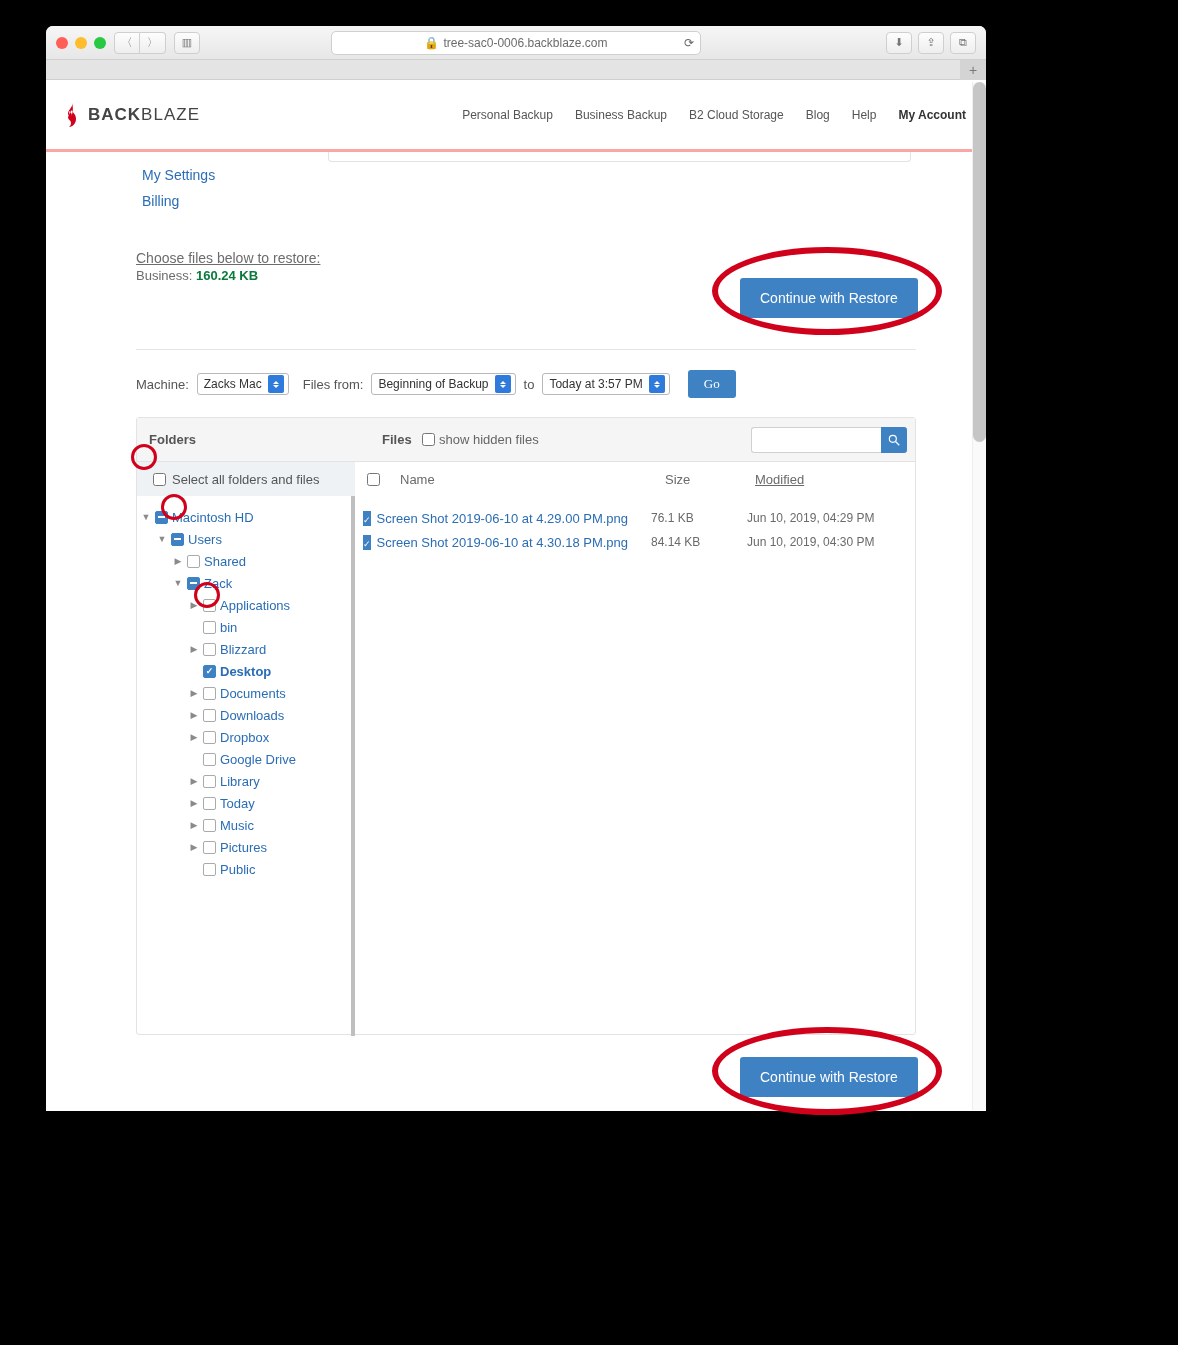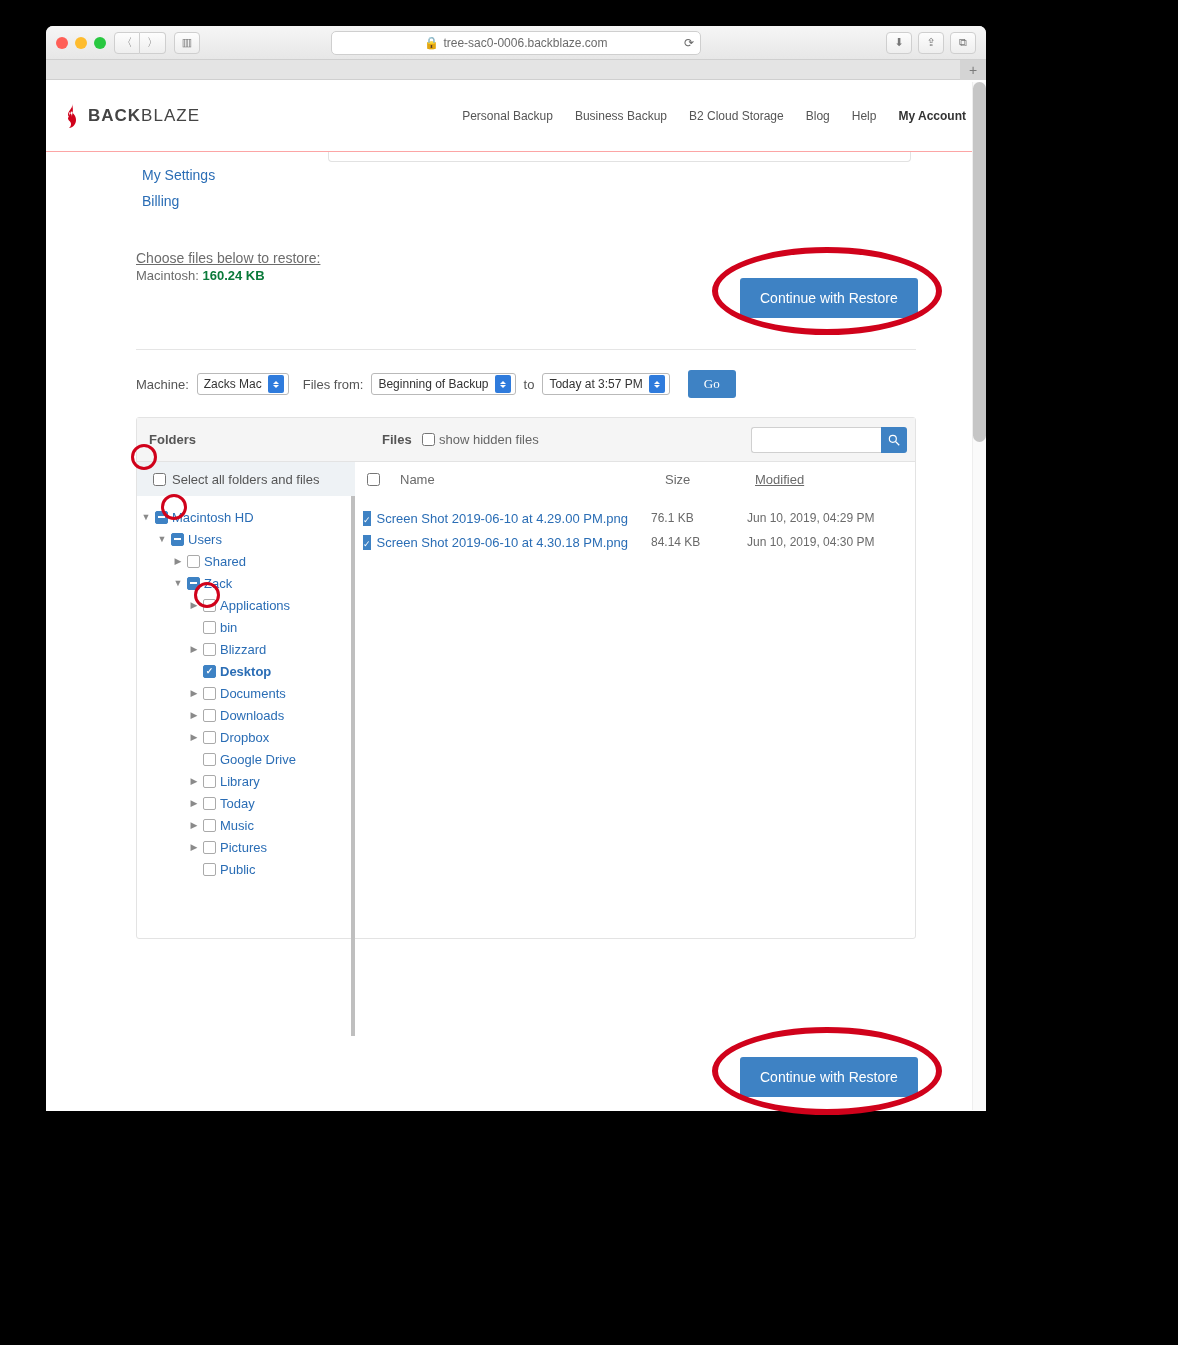--- a/index.html
+++ b/index.html
@@ -11,21 +11,21 @@
   .dot.r{background:#ff5f57;} .dot.y{background:#febc2e;} .dot.g{background:#28c840;}
   .tb-btn { width: 26px; height: 22px; border: 1px solid #cfcfcf; border-radius: 4px; background: linear-gradient(#fdfdfd,#eee); display:flex; align-items:center; justify-content:center; color:#777; font-size:11px; }
   .tb-group { display:flex; }
   .tb-group .tb-btn { border-radius: 0; }
   .tb-group .tb-btn:first-child{border-radius:4px 0 0 4px;} .tb-group .tb-btn:last-child{border-radius:0 4px 4px 0; border-left:none;}
   .urlbar { position:absolute; left:50%; transform:translateX(-50%); width: 370px; height: 24px; border:1px solid #cfcfcf; border-radius: 5px; background:#fff; display:flex; align-items:center; justify-content:center; gap:4px; color:#6b6b6b; font-size:12px;}
   .urlbar .reload{position:absolute; right:6px; font-size:12px; color:#6b6b6b;}
   .tb-right{position:absolute; right:10px; display:flex; gap:6px;}
   .tabstrip{ height:20px; background:#e4e4e4; border-bottom:1px solid #cfcfcf; position:relative;}
   .tabstrip .plus{ position:absolute; right:0; top:0; width:26px; height:20px; background:#d4d4d4; color:#7a7a7a; display:flex; align-items:center; justify-content:center; font-size:14px;}
-  .site-header{ height:72px; border-bottom:1px solid #fca5a5; display:flex; align-items:center; justify-content:space-between; padding:0 20px 0 16px;gap:8px;}
+  .site-header{ height:72px; border-bottom:3px solid #fca5a5; display:flex; align-items:center; justify-content:space-between; padding:0 20px 0 16px;gap:8px;}
   .logo{display:flex; align-items:center; gap:6px;}
   .flame{ color:#d0021b; font-size:22px; line-height:1; position:relative; top:2px;}
   .logo-text{ font-size:17px; letter-spacing:1px; color:#444; font-weight:400;}
   .logo-text b{font-weight:700;}
   .nav{display:flex; gap:22px; font-size:12px; color:#555;}
   .nav span{cursor:pointer;}
   .nav span.bold{font-weight:700; color:#333;}
   .content{ padding: 0 20px 30px 20px; position:relative;}
   .leftnav{ position:absolute; left:96px; top:10px; font-size:14px; color:#2a6db5; line-height:26px;}
   .staticbox{position:absolute; left:282px; top:0; width:583px; height:10px; border:1px solid #e2e2e2; border-top:none; border-radius:0 0 4px 4px;}
@@ -36,21 +36,21 @@
   .btn-primary{ background:#3e82c4; color:#fff; border:none; border-radius:3px; padding:12px 20px; font-size:14px; cursor:pointer;}
   .btn-primary.small{padding:6px 16px; font-size:13px;font-family:Liberation Serif, serif;}
   .circle{position:absolute; border:6px solid #d0021b; border-radius:50%; pointer-events:none;}
   .hr{ position:absolute; left:90px; top:197px; width:780px; height:1px; background:#e5e5e5;}
   .filters{ position:absolute; left:90px; top:218px; display:flex; align-items:center; gap:8px; font-size:13px; color:#555;}
   .sel{ height:22px; border:1px solid #b9b9b9; border-radius:3px; background:#fff; display:inline-flex; align-items:center; padding:0 4px 0 6px; font-size:12px; color:#333; position:relative;}
   .sel .cap{ width:16px; height:18px; background:#2f7bdc; border-radius:2px; margin-left:6px; display:flex; flex-direction:column; align-items:center; justify-content:center; gap:1px;}
   .sel .cap::before,.sel .cap::after{content:""; border-left:3px solid transparent; border-right:3px solid transparent;}
   .sel .cap::before{border-bottom:3px solid #fff;}
   .sel .cap::after{border-top:3px solid #fff;}
-  .browser{ position:absolute; left:90px; top:265px; width:780px; height:522px; border:1px solid #e3e3e3; border-radius:3px; background:#fff;}
+  .browser{ position:absolute; left:90px; top:265px; width:780px; height:618px; border:1px solid #e3e3e3; border-radius:3px; background:#fff;}
   .browser-head{ height:44px; background:#f5f5f5; border-bottom:1px solid #e3e3e3; display:flex; align-items:center; padding:0 12px; font-size:13px; color:#555; position:relative;}
   .browser-head .foldlbl{font-weight:700;}
   .browser-head .fileslbl{position:absolute; left:245px; font-weight:700;}
   .browser-head .hidden{position:absolute; left:285px; display:flex; align-items:center; gap:4px; font-weight:400; color:#666;}
   .browser-head .searchwrap{position:absolute; right:8px; display:flex; align-items:center;}
   .searchwrap input{ width:130px; height:26px; border:1px solid #d0d0d0; border-right:none; border-radius:3px 0 0 3px; padding:0 6px; font-size:12px;}
   .searchwrap .sbtn{ width:26px; height:26px; background:#3e82c4; border-radius:0 3px 3px 0; display:flex; align-items:center; justify-content:center; color:#fff;}
   .subhead{height:34px; display:flex;}
   .subhead .left{width:218px; background:#eef2f5; display:flex; align-items:center; gap:6px; padding-left:16px; font-size:13px; color:#555;}
   .subhead .right{flex:1; display:flex; align-items:center; padding-left:12px; font-size:13px; color:#6a6a6a;}
@@ -133,21 +133,21 @@
     <div class="staticbox"></div>
 
     <div class="leftnav">
       <div>My Settings</div>
       <div>Billing</div>
     </div>
 
     <div class="sel-row">
       <div class="t1">Choose files below to restore:</div>
       <div class="t2">
-        <span>Macintosh:</span>
+        <span>Business:</span>
         <b>160.24 KB</b>
       </div>
     </div>
 
     <button class="btn-primary" style="position:absolute; left:694px; top:126px;">Continue with Restore</button>
     <div class="circle" style="left:666px; top:95px; width:230px; height:88px;"></div>
 
     <div class="hr"></div>
 
     <div class="filters">

